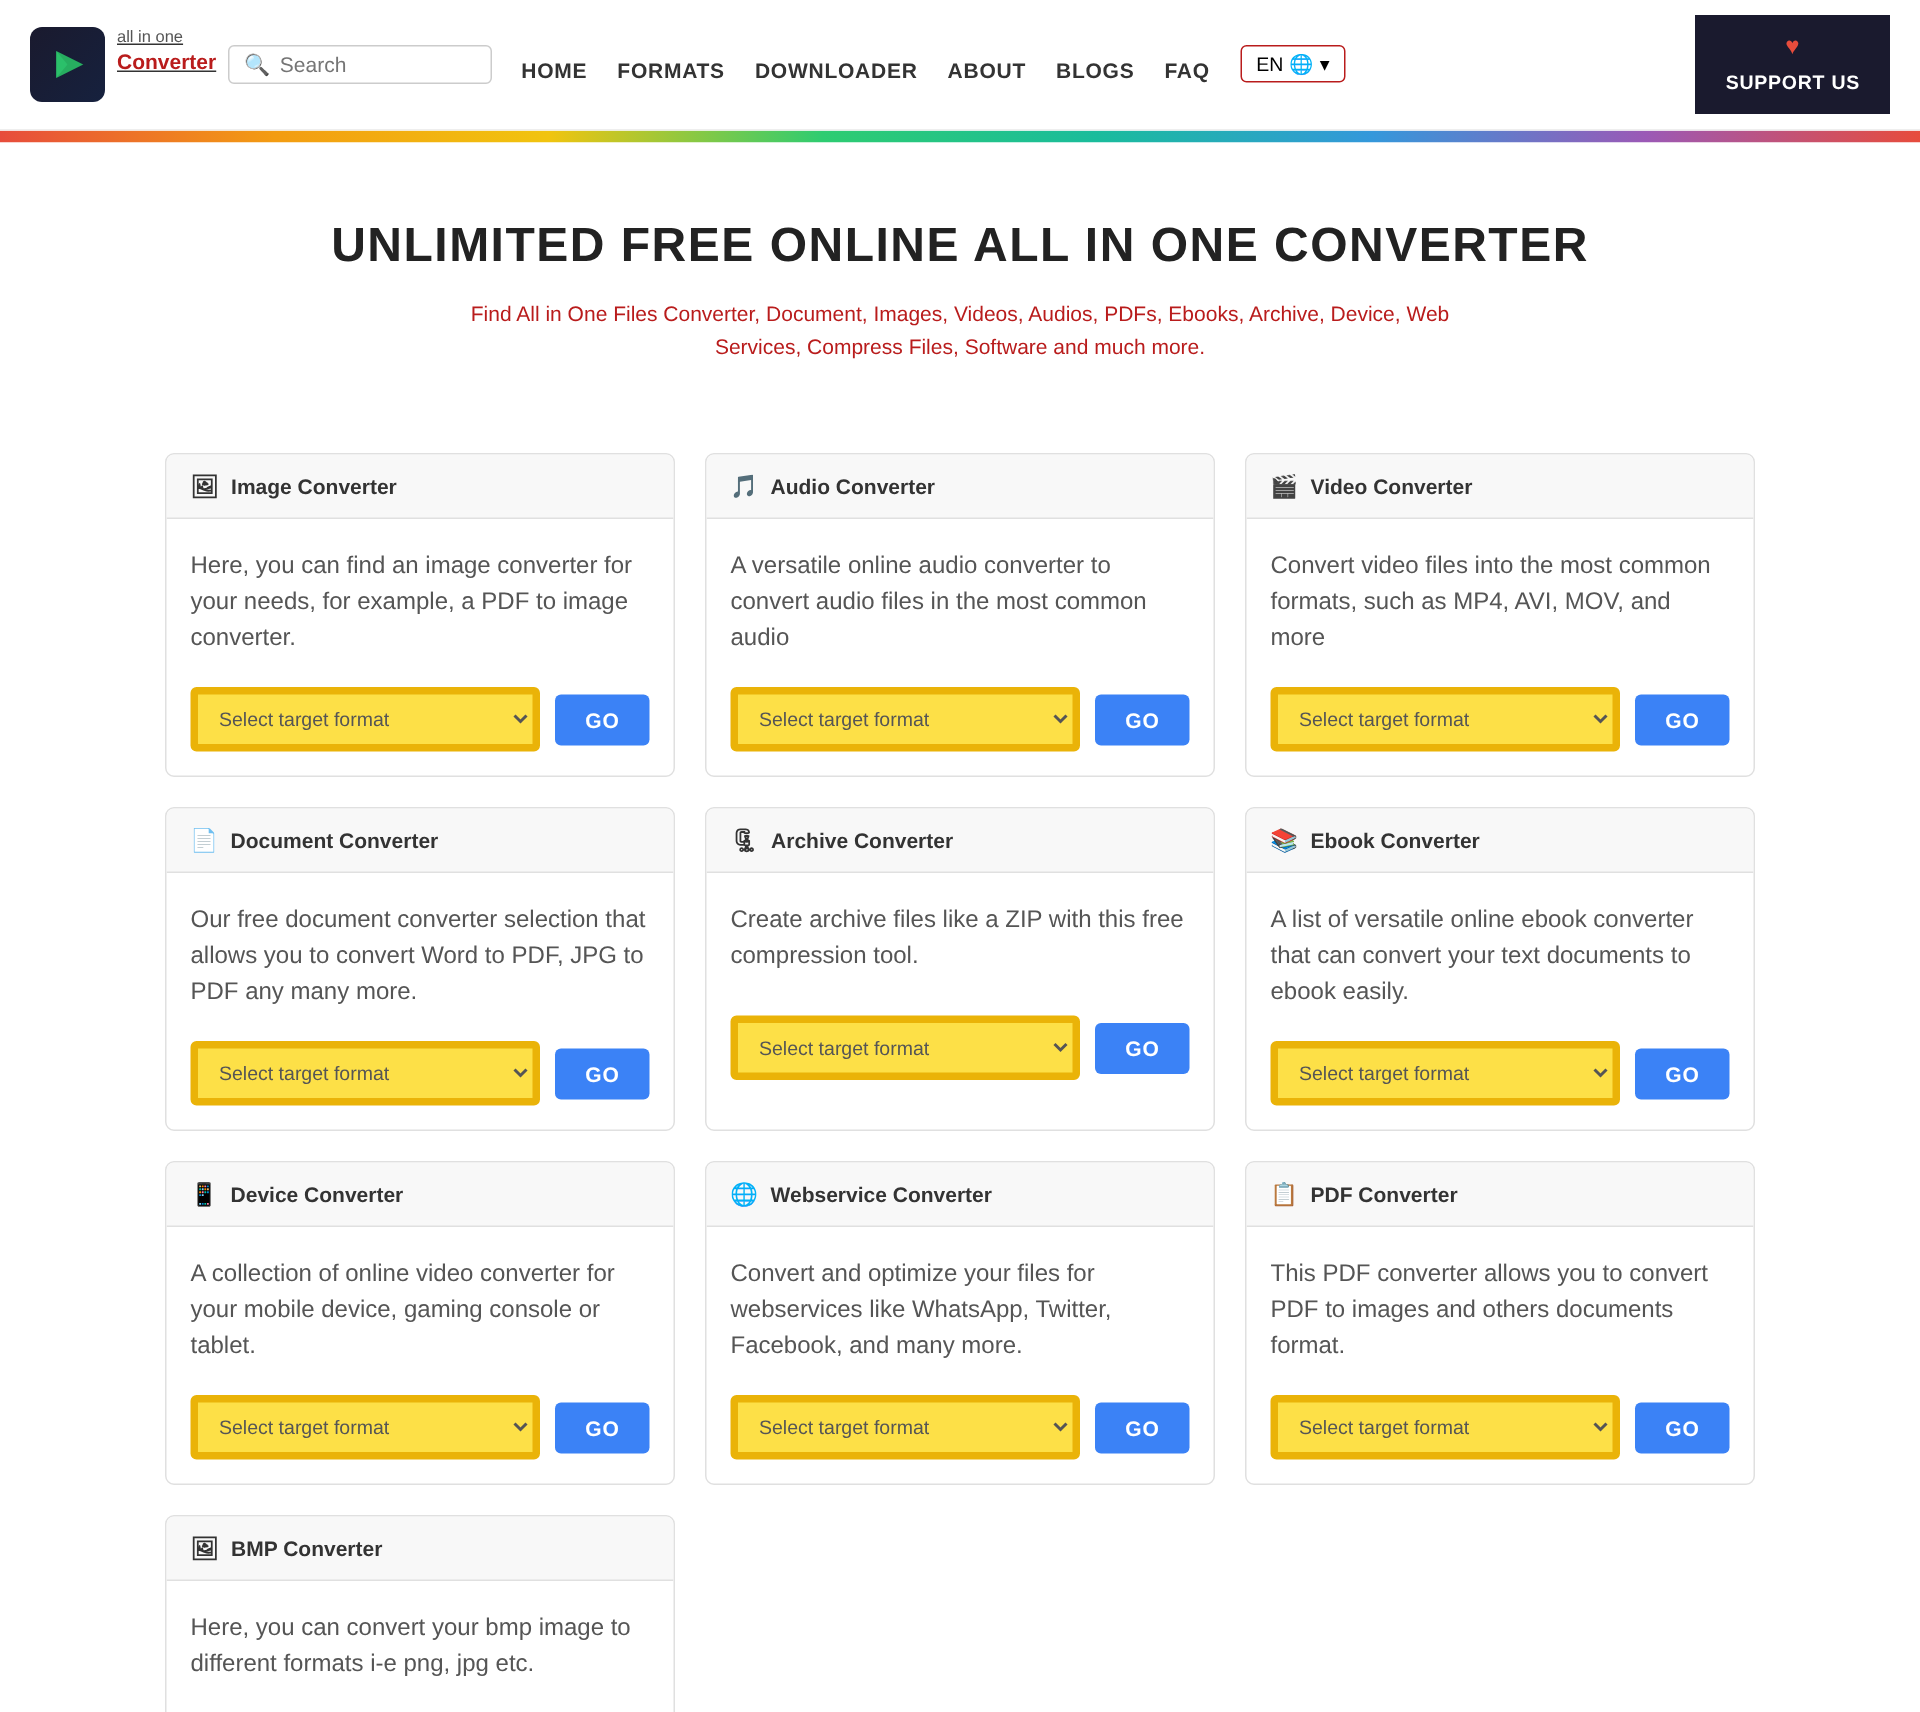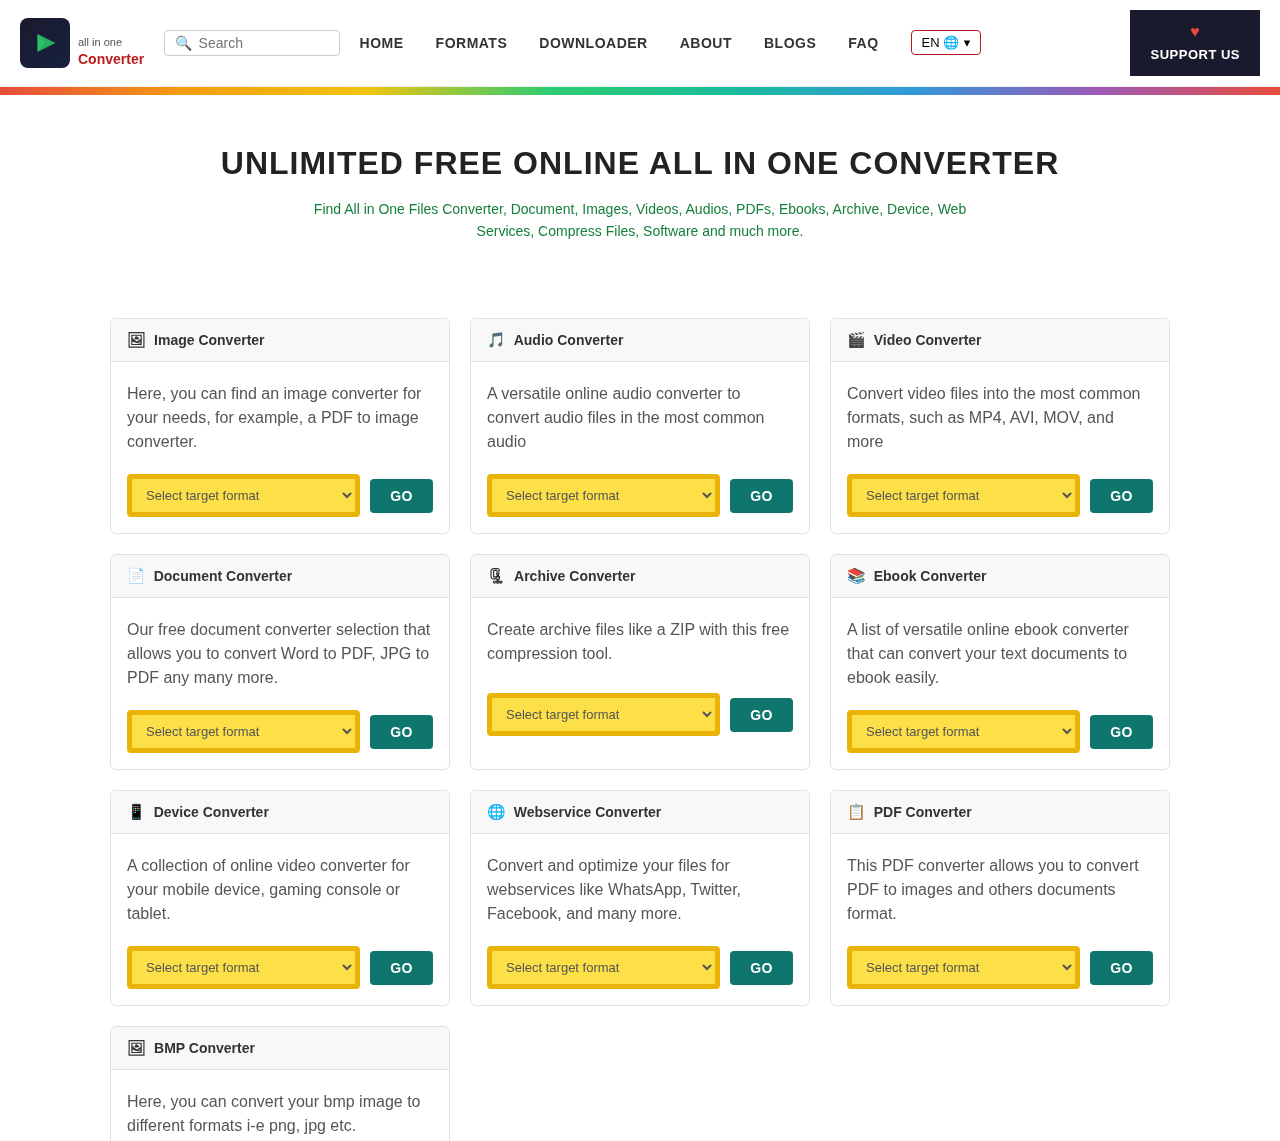--- a/index.html
+++ b/index.html
@@ -9,22 +9,23 @@
     .header {
       display: flex;
       align-items: center;
       padding: 10px 20px;
       background: #fff;
       border-bottom: 1px solid #eee;
       position: relative;
     }
     .logo-area {
       display: flex;
-      align-items: flex-end;
-      margin-right: 20px;
+      align-items: flex-start;
+      margin-right: 8px;
+      text-decoration: underline;
     }
     .logo-icon {
       width: 50px;
       height: 50px;
       background: linear-gradient(135deg, #1a1a2e, #16213e);
       border-radius: 8px;
       display: flex;
       align-items: center;
       justify-content: center;
       margin-right: 8px;
@@ -42,21 +43,21 @@
       margin-right: 20px;
     }
     .search-wrapper input {
       border: none;
       outline: none;
       font-size: 14px;
       width: 130px;
     }
     .search-icon-wrap { color: #999; margin-right: 6px; font-size: 14px; }
 
-    nav { display: flex; align-items: center; gap: 32px; flex: 1; }
+    nav { display: flex; align-items: flex-end; gap: 20px; flex: 1; }
     nav a {
       text-decoration: none;
       color: #333;
       font-size: 14px;
       font-weight: 600;
       letter-spacing: 0.5px;
     }
     .lang-btn {
       background: none;
       border: 1px solid #b91c1c;
@@ -98,23 +99,23 @@
     }
     .hero h1 {
       font-size: 32px;
       font-weight: 700;
       color: #222;
       margin-bottom: 16px;
       letter-spacing: 1px;
     }
     .hero p {
       font-size: 14px;
-      color: #15803d;
+      color: #b91c1c;
       max-width: 700px;
-      margin: 16px auto;
+      margin: 0 auto;
       line-height: 1.6;
     }
 
     
     .cards-grid {
       display: grid;
       grid-template-columns: repeat(3, 1fr);
       gap: 20px;
       max-width: 1100px;
       margin: 0 auto;
@@ -158,21 +159,21 @@
       padding: 8px 10px;
       border: 5px solid #eab308;
       border-radius: 4px;
       font-size: 13px;
       color: #555;
       background: #fde047;
       cursor: pointer;
       appearance: auto;
     }
     .go-btn {
-      background: #0f766e;
+      background: #3b82f6;
       color: #fff;
       border: none;
       padding: 9px 20px;
       border-radius: 4px;
       font-size: 14px;
       font-weight: 700;
       cursor: pointer;
       letter-spacing: 0.5px;
     }
 

